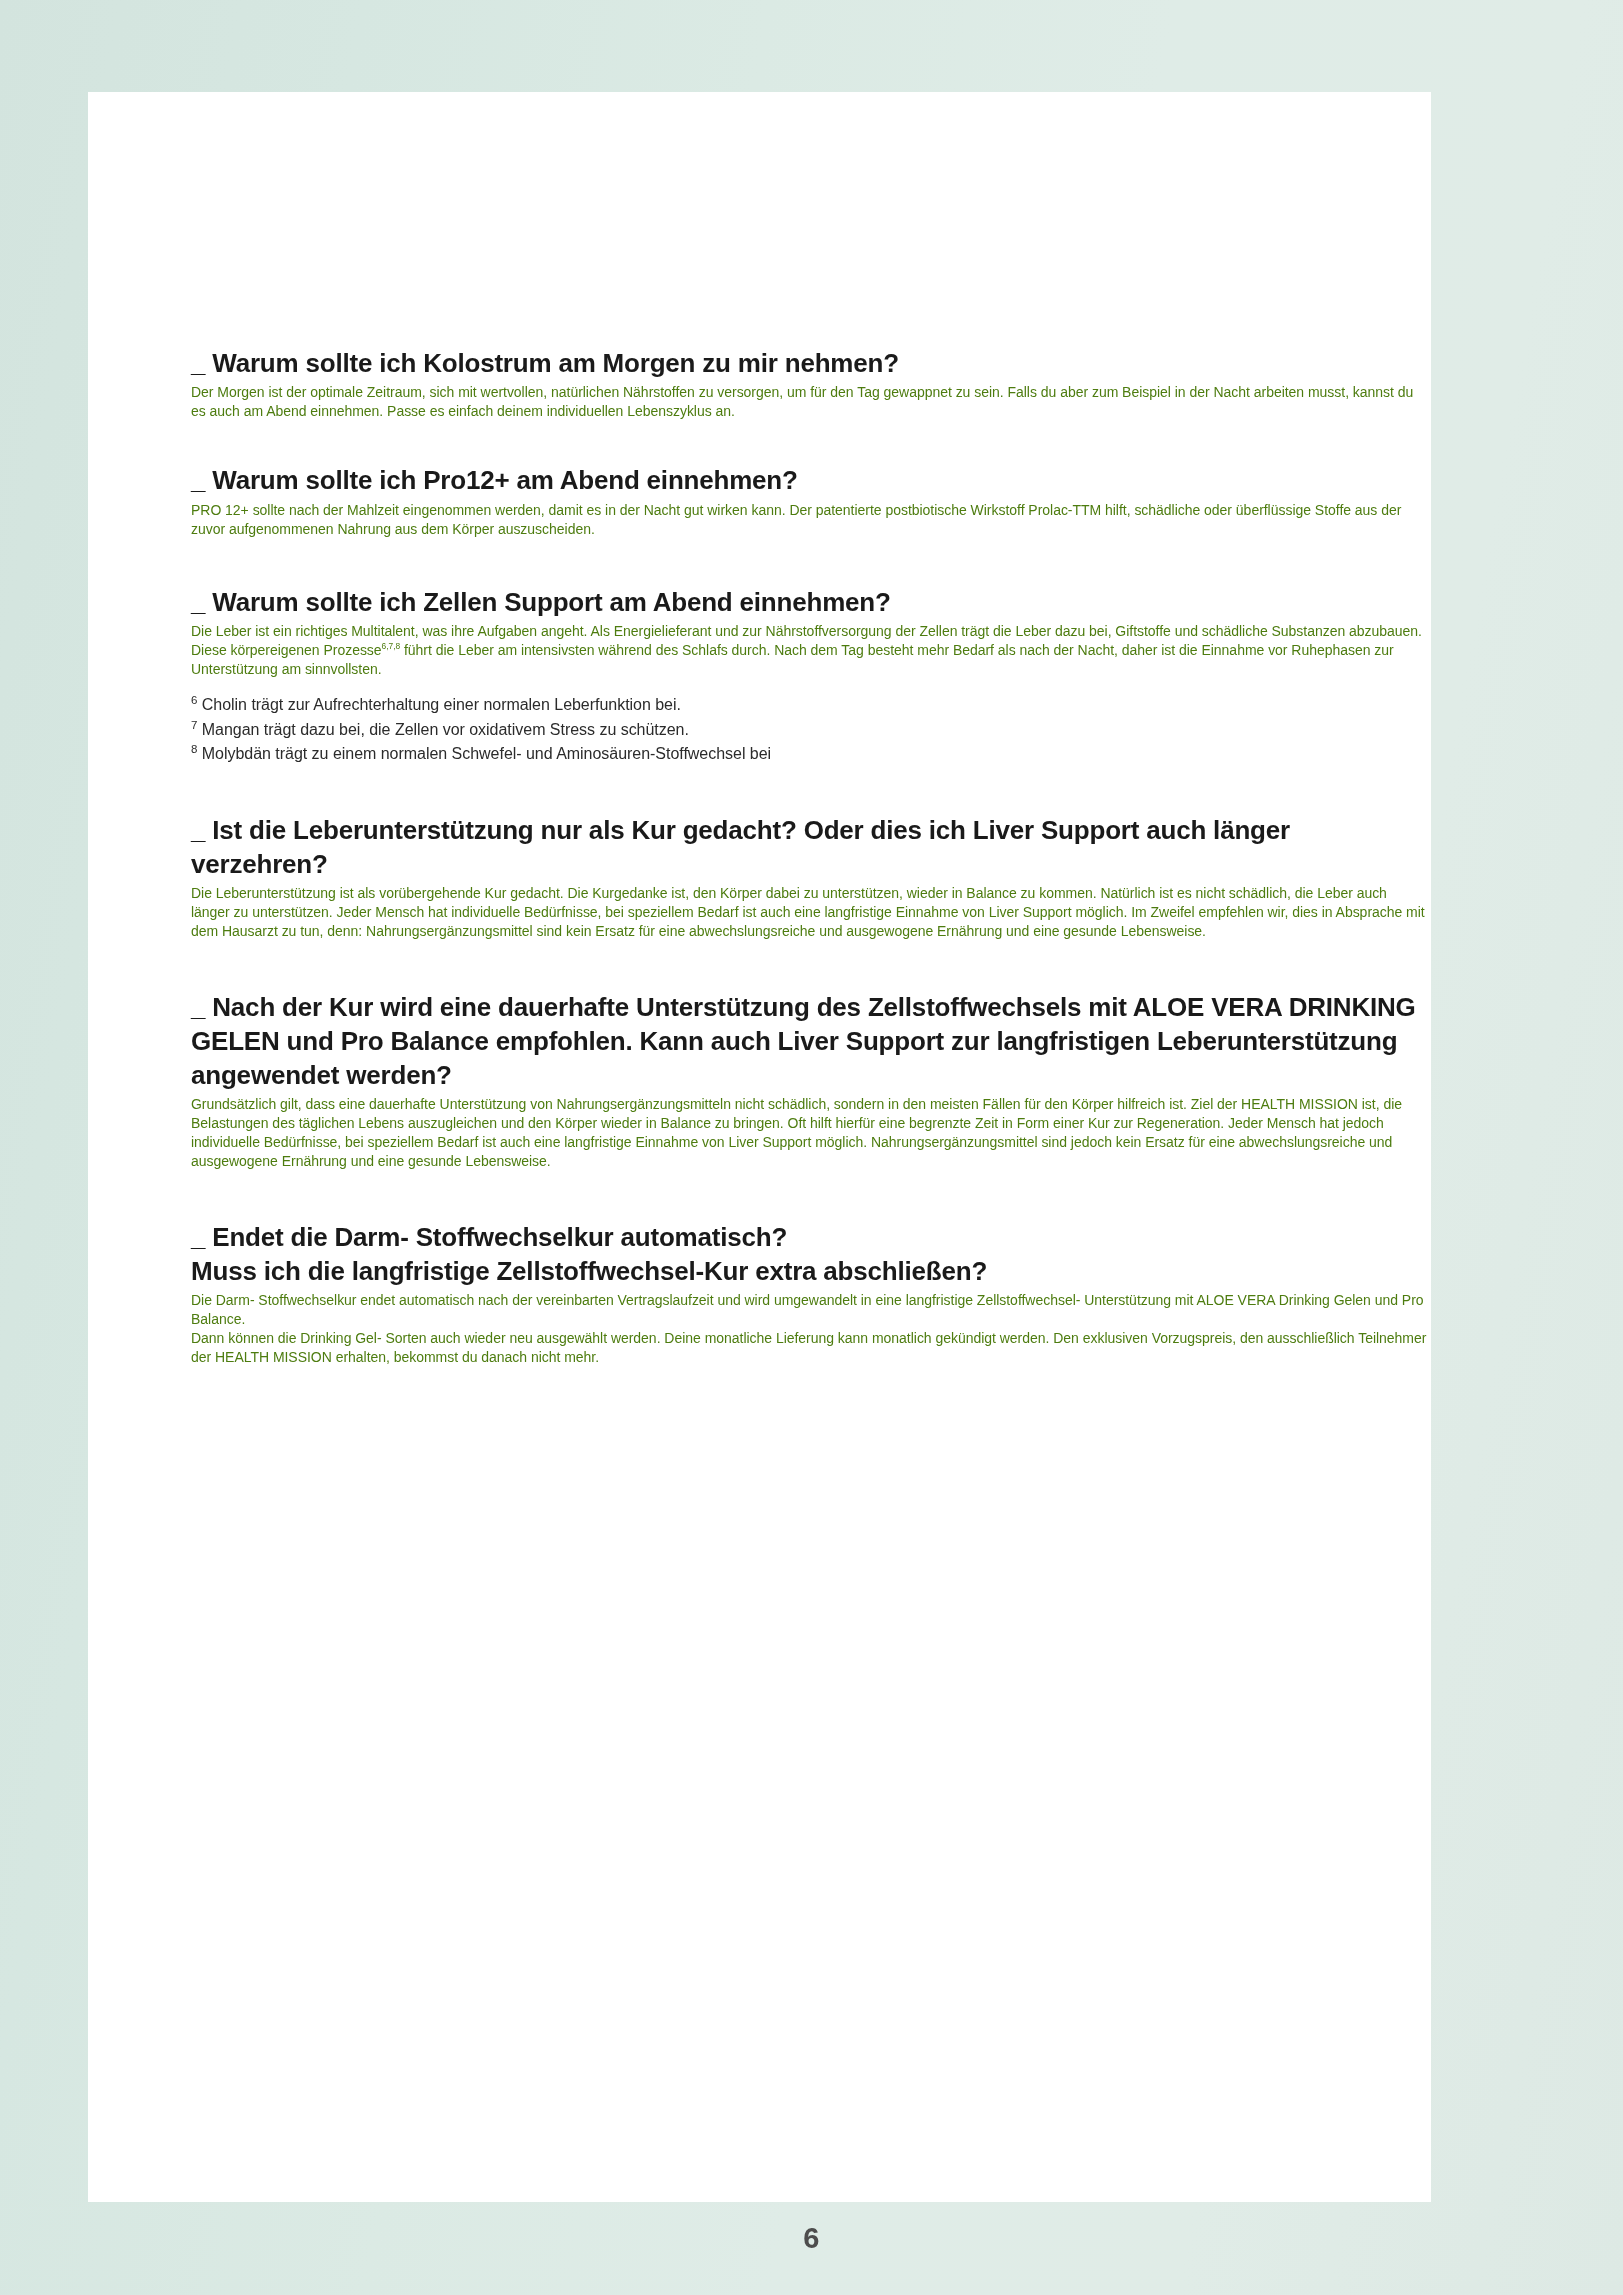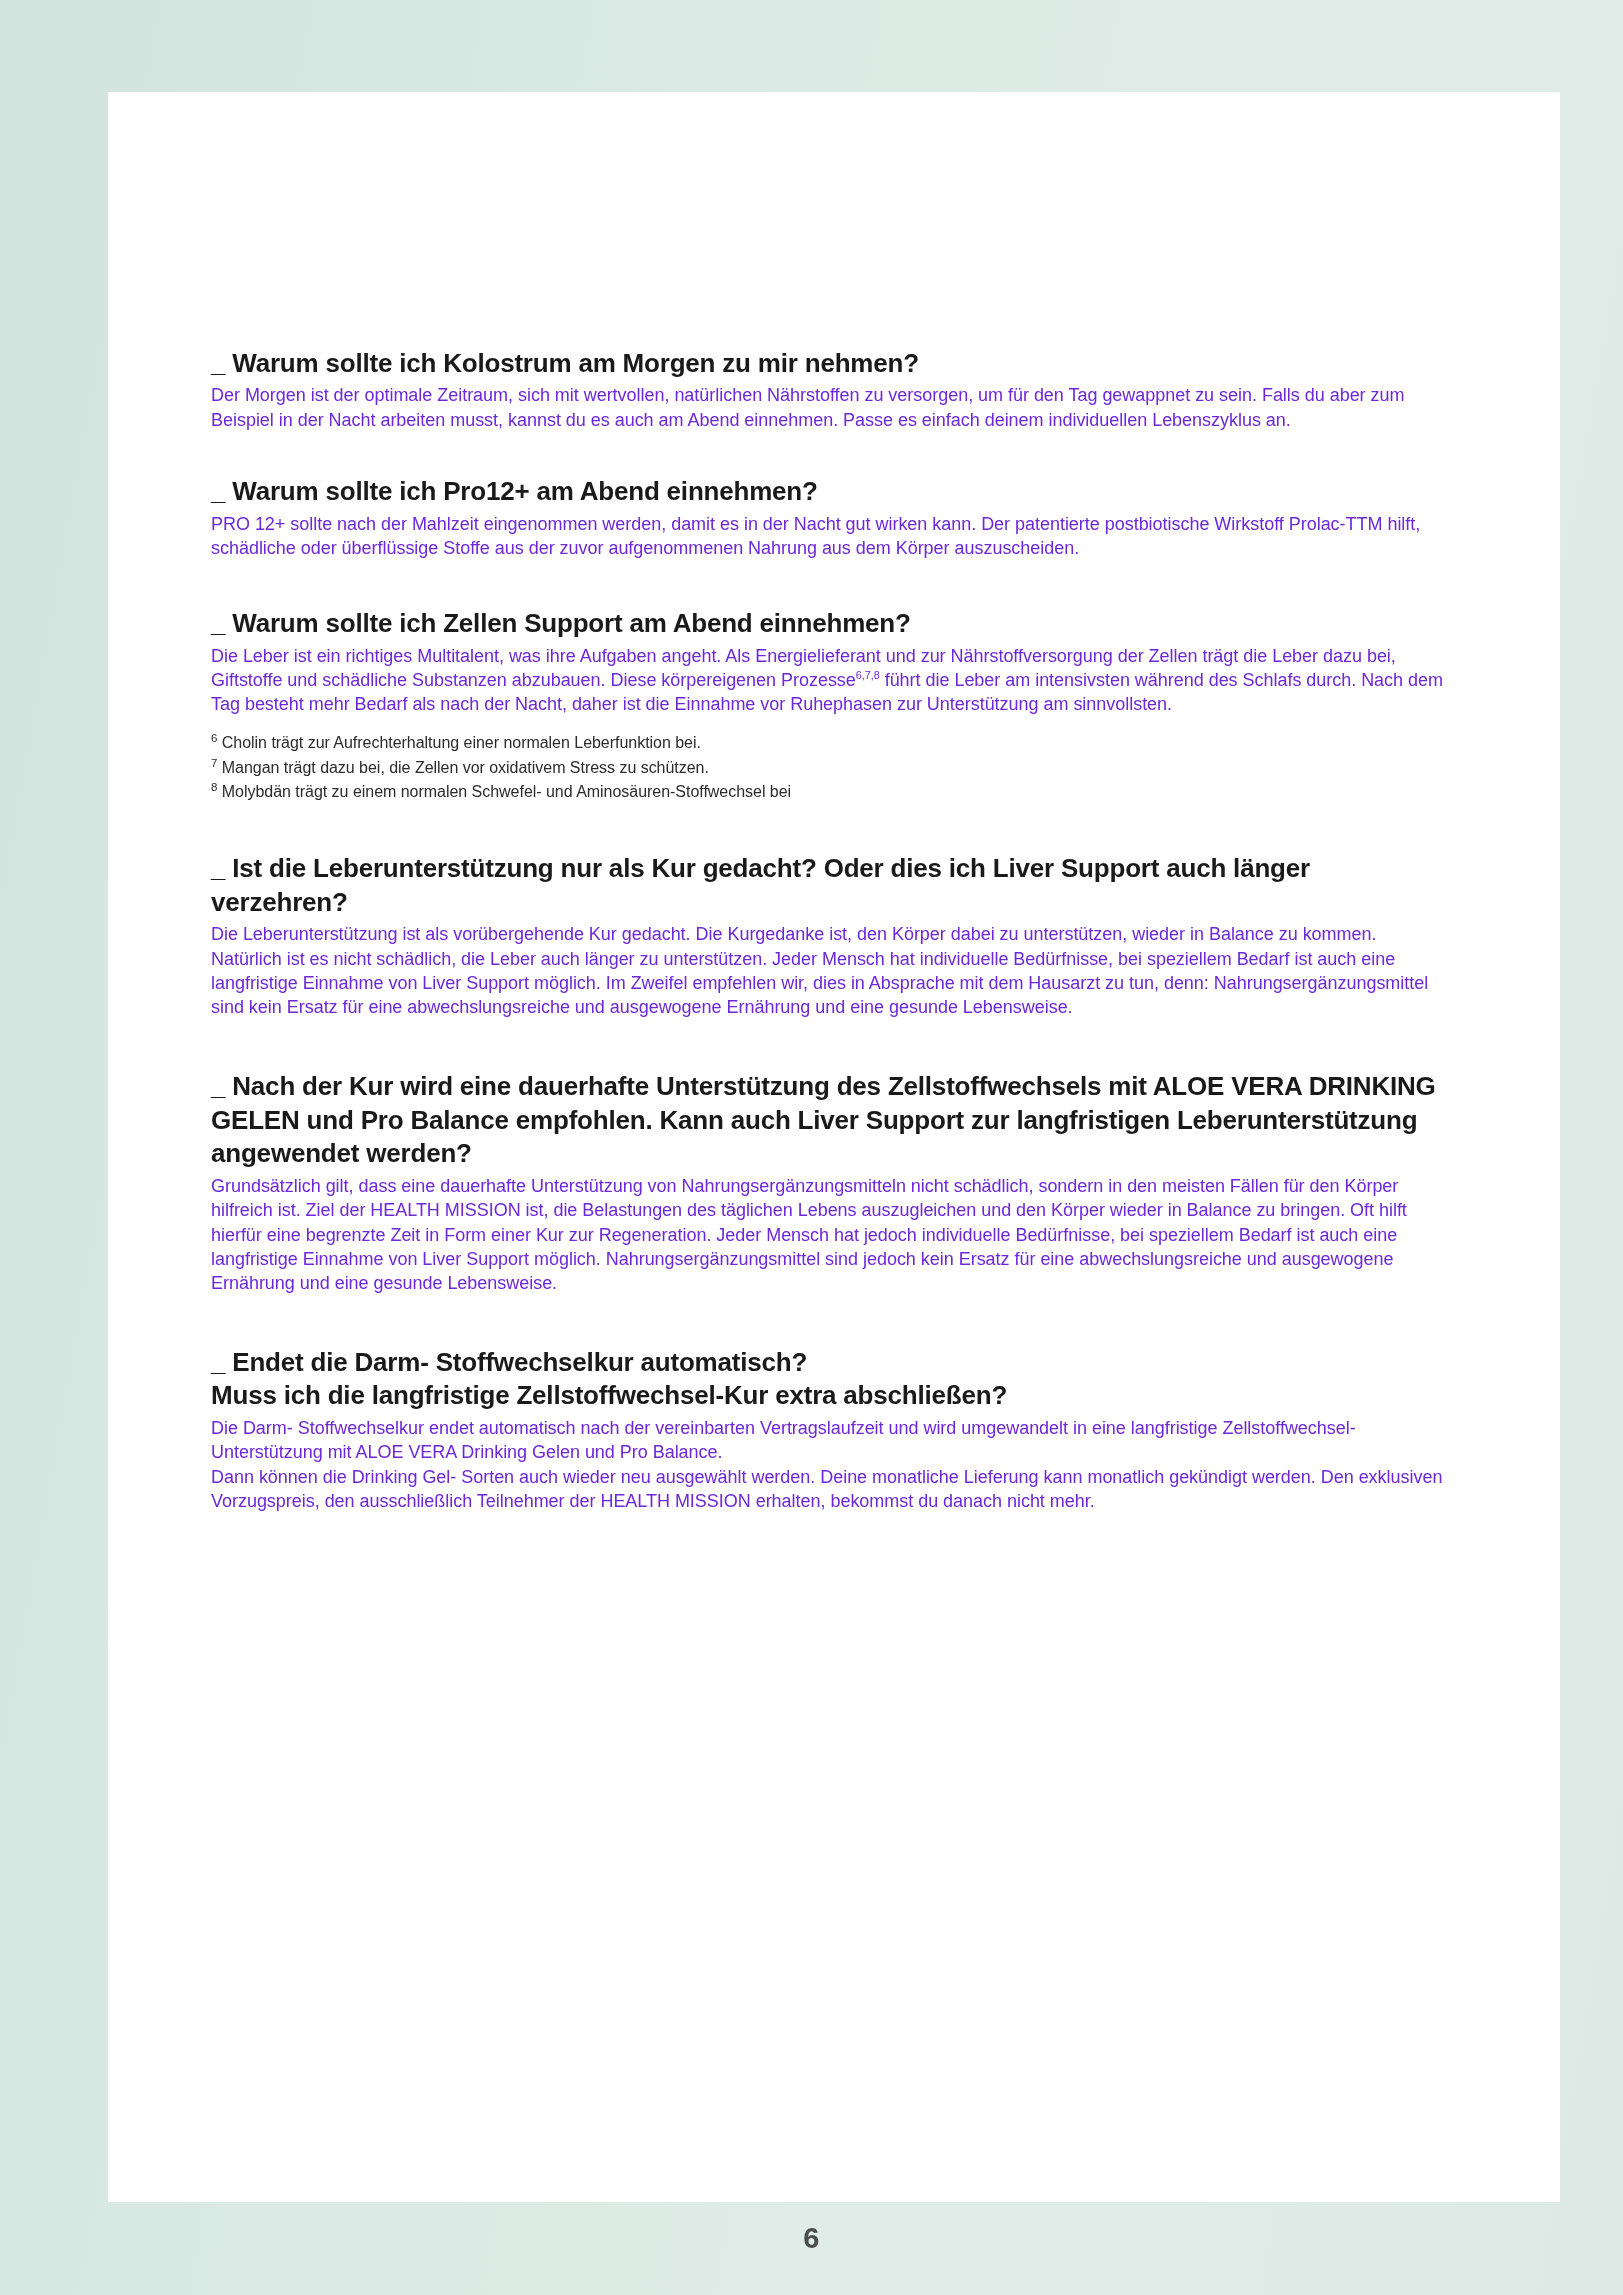--- a/index.html
+++ b/index.html
@@ -16,23 +16,23 @@
         #dfece7 58%,
         #e0ece7 78%,
         #dde9e4 100%);
     font-family: "Liberation Sans", sans-serif;
     overflow: hidden;
     position: relative;
   }
 
   .page-sheet {
     position: absolute;
-    left: 108px;
+    left: 88px;
     top: 92px;
-    width: 1452px;
+    width: 1343px;
     height: 2110px;
     background: #ffffff;
     box-sizing: border-box;
   }
 
   .content {
     position: absolute;
     left: 103px;
     top: 255px;
     width: 1237px;
@@ -47,23 +47,23 @@
     font-size: 26px;
     font-weight: bold;
     color: #1a1a1a;
     line-height: 1.30;
     letter-spacing: -0.2px;
     margin: 0 0 2.6px 0;
     white-space: pre-wrap;
   }
 
   .faq-body {
-    font-size: 18px;
+    font-size: 14px;
     font-weight: 400;
-    color: #6d28d9;
+    color: #4d7c0f;
     line-height: 1.355;
     letter-spacing: -0.03px;
     margin: 0;
     white-space: pre-wrap;
   }
 
   .faq-body sup {
     font-size: 0.60em;
     vertical-align: super;
     line-height: 0;

